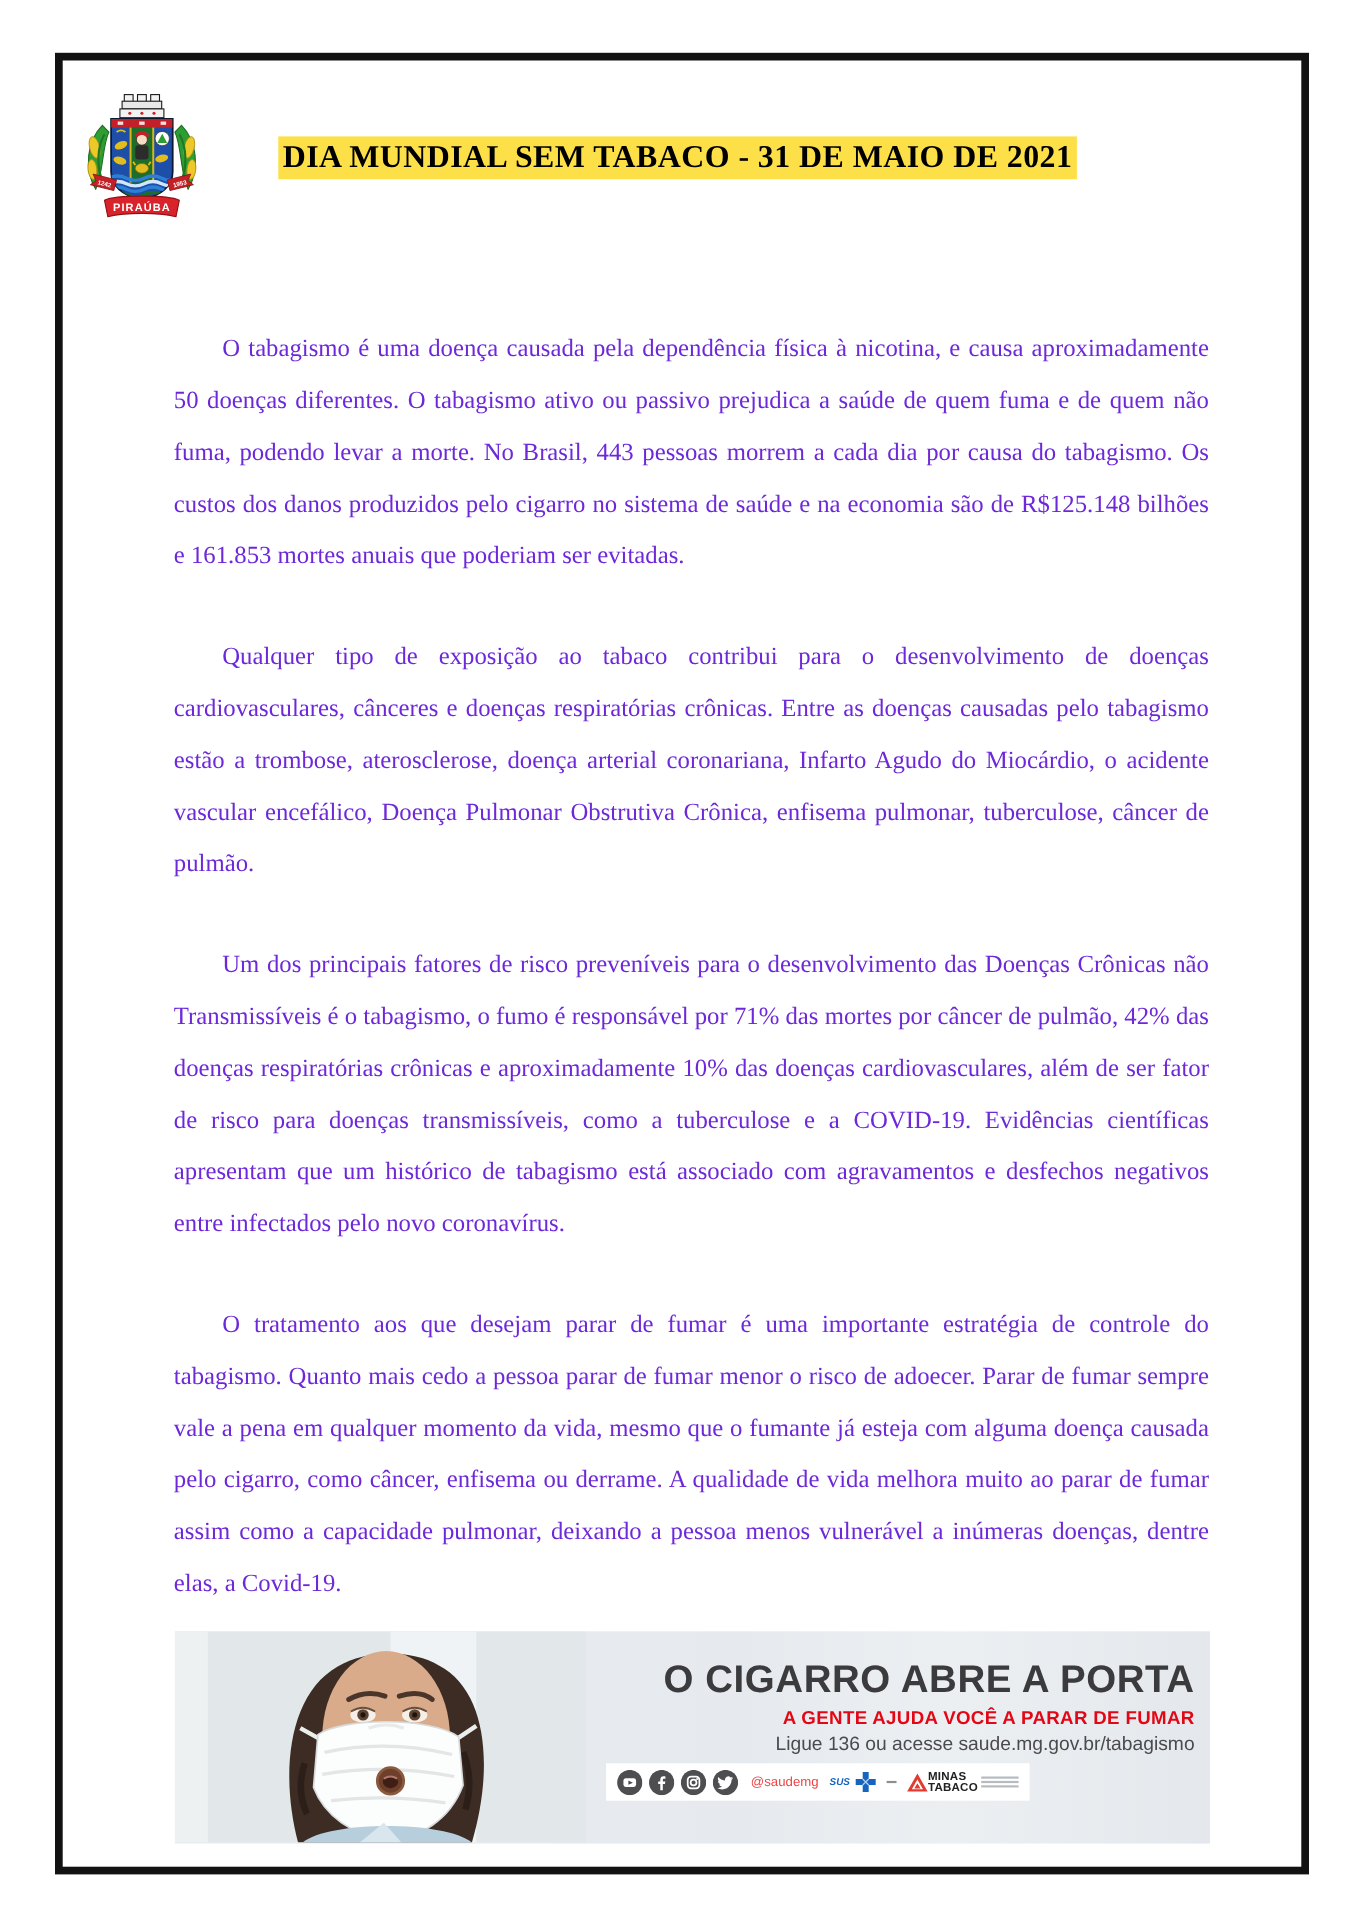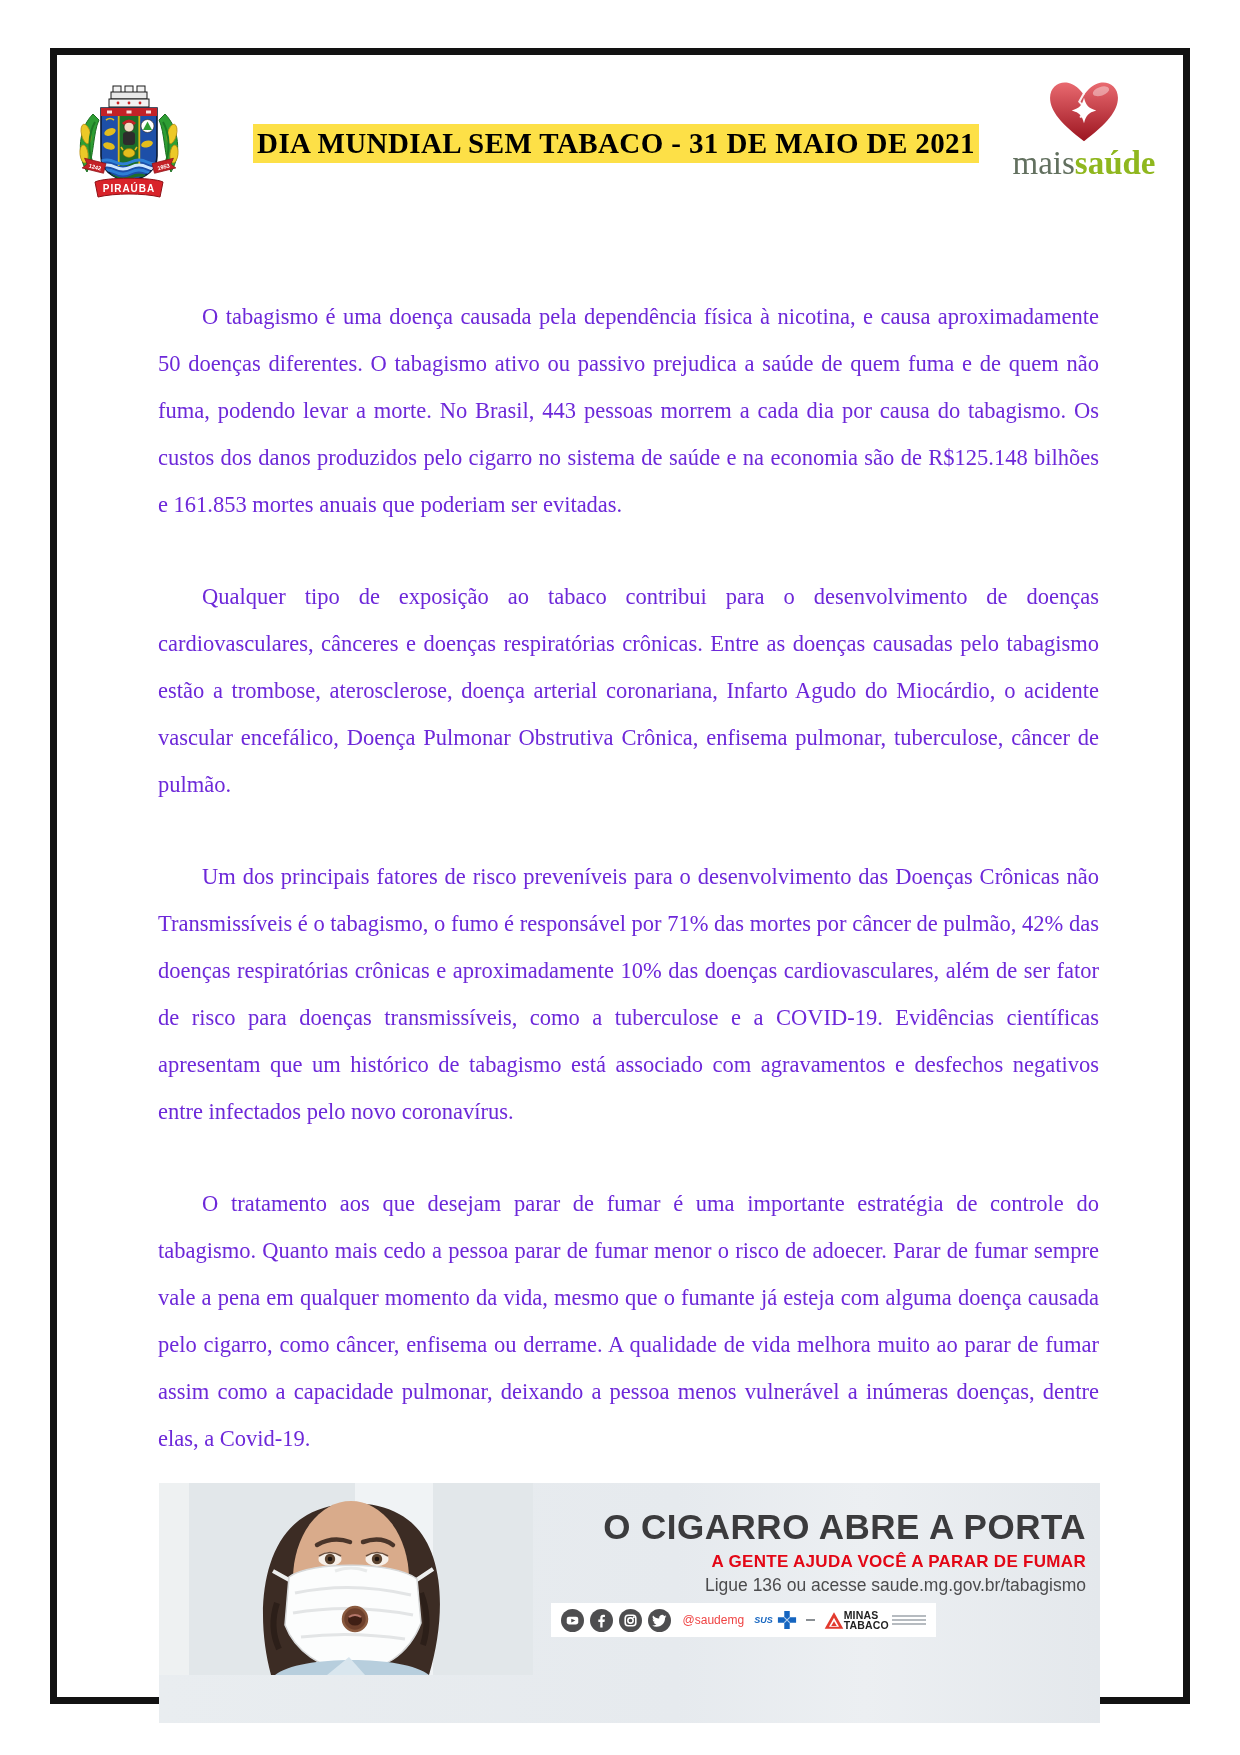--- a/index.html
+++ b/index.html
@@ -23,21 +23,21 @@
   .subtitle{position:absolute;left:0;right:0;top:148px;text-align:center;
             font-weight:bold;font-size:23px;line-height:30px;color:#000;}
   .subtitle .line2{margin-top:17px;}
 
   
   .body-text{position:absolute;left:101px;top:238px;width:941px;
              font-size:22.5px;line-height:47px;text-align:justify;color:#6d28d9;}
   .body-text p{margin:0 0 45px 0;text-indent:44px;}
 
   
-  .banner{position:absolute;left:102px;top:1428px;width:941px;height:240px;
+  .banner{position:absolute;left:102px;top:1428px;width:941px;height:193px;
           display:flex;background:linear-gradient(90deg,#e9edf0 0%,#e6eaee 55%,#eceff2 75%,#e4e8ec 100%);
           overflow:hidden;font-family:"Liberation Sans",sans-serif;}
   .banner-photo{flex:0 0 374px;height:192px;}
   .banner-body{flex:1;display:flex;flex-direction:column;align-items:flex-end;
                padding:25px 14px 5px 0;box-sizing:border-box;}
   .bn-headline{font-weight:bold;font-size:35px;line-height:37px;letter-spacing:.5px;
                color:#3b3b3d;text-align:right;white-space:nowrap;}
   .bn-red{color:#e30615;}
   .bn-help{margin-top:7px;font-size:17px;font-weight:bold;color:#e30615;letter-spacing:.3px;white-space:nowrap;}
   .bn-contact{margin-top:3px;font-size:17.5px;color:#4b4b4d;white-space:nowrap;}
@@ -136,35 +136,20 @@
       <g>
         <path d="M22,100 C32,95 80,95 90,100 L87,115 C70,111 42,111 25,115 Z" fill="#d8232a" stroke="#8e1116" stroke-width="1"></path>
         <text x="56" y="110" font-size="10" fill="#fff" text-anchor="middle" font-family="Liberation Sans, sans-serif" font-weight="bold" letter-spacing="1">PIRAÚBA</text>
       </g>
     </svg>
 
     <div class="title-bar">
       <span>DIA MUNDIAL SEM TABACO - 31 DE MAIO DE 2021</span>
     </div>
 
-    <div class="maissaude">
-      <svg class="heart" width="84" height="66" viewBox="0 0 88 70">
-        <defs>
-          <linearGradient id="hg" x1="0" y1="0" x2="0" y2="1">
-            <stop offset="0" stop-color="#e96a70"></stop>
-            <stop offset="1" stop-color="#9c1520"></stop>
-          </linearGradient>
-        </defs>
-        <path d="M44,66 C20,48 8,34 8,20 C8,8 18,2 27,4 C34,5.5 40,11 44,17 C48,11 54,5.5 61,4 C70,2 80,8 80,20 C80,34 68,48 44,66 Z" fill="url(#hg)"></path>
-        <path d="M44,15 L39,24 L46,32 L40,41" fill="none" stroke="#ffffff" stroke-width="2.2" opacity=".9"></path>
-        <path d="M44,20 C46.6,29 48.4,30.8 57,33.5 C48.4,36.2 46.6,38 44,47 C41.4,38 39.6,36.2 31,33.5 C39.6,30.8 41.4,29 44,20 Z" fill="#fff"></path>
-        <ellipse cx="62" cy="13" rx="9" ry="4.6" fill="#ffffff" opacity=".4" transform="rotate(-18 62 13)"></ellipse>
-      </svg>
-      <div class="wordmark"><span class="w1">mais</span><span class="w2">saúde</span></div>
-    </div>
 
 
     <div class="body-text">
       <p>O tabagismo é uma doença causada pela dependência física à nicotina, e causa aproximadamente 50 doenças diferentes. O tabagismo ativo ou passivo prejudica a saúde de quem fuma e de quem não fuma, podendo levar a morte. No Brasil, 443 pessoas morrem a cada dia por causa do tabagismo. Os custos dos danos produzidos pelo cigarro no sistema de saúde e na economia são de R$125.148 bilhões e 161.853 mortes anuais que poderiam ser evitadas.</p>
       <p>Qualquer tipo de exposição ao tabaco contribui para o desenvolvimento de doenças cardiovasculares, cânceres e doenças respiratórias crônicas. Entre as doenças causadas pelo tabagismo estão a trombose, aterosclerose, doença arterial coronariana, Infarto Agudo do Miocárdio, o acidente vascular encefálico, Doença Pulmonar Obstrutiva Crônica, enfisema pulmonar, tuberculose, câncer de pulmão.</p>
       <p>Um dos principais fatores de risco preveníveis para o desenvolvimento das Doenças Crônicas não Transmissíveis é o tabagismo, o fumo é responsável por 71% das mortes por câncer de pulmão, 42% das doenças respiratórias crônicas e aproximadamente 10% das doenças cardiovasculares, além de ser fator de risco para doenças transmissíveis, como a tuberculose e a COVID-19. Evidências científicas apresentam que um histórico de tabagismo está associado com agravamentos e desfechos negativos entre infectados pelo novo coronavírus.</p>
       <p>O tratamento aos que desejam parar de fumar é uma importante estratégia de controle do tabagismo. Quanto mais cedo a pessoa parar de fumar menor o risco de adoecer. Parar de fumar sempre vale a pena em qualquer momento da vida, mesmo que o fumante já esteja com alguma doença causada pelo cigarro, como câncer, enfisema ou derrame. A qualidade de vida melhora muito ao parar de fumar assim como a capacidade pulmonar, deixando a pessoa menos vulnerável a inúmeras doenças, dentre elas, a Covid-19.</p>
     </div>
 
     <div class="banner">

